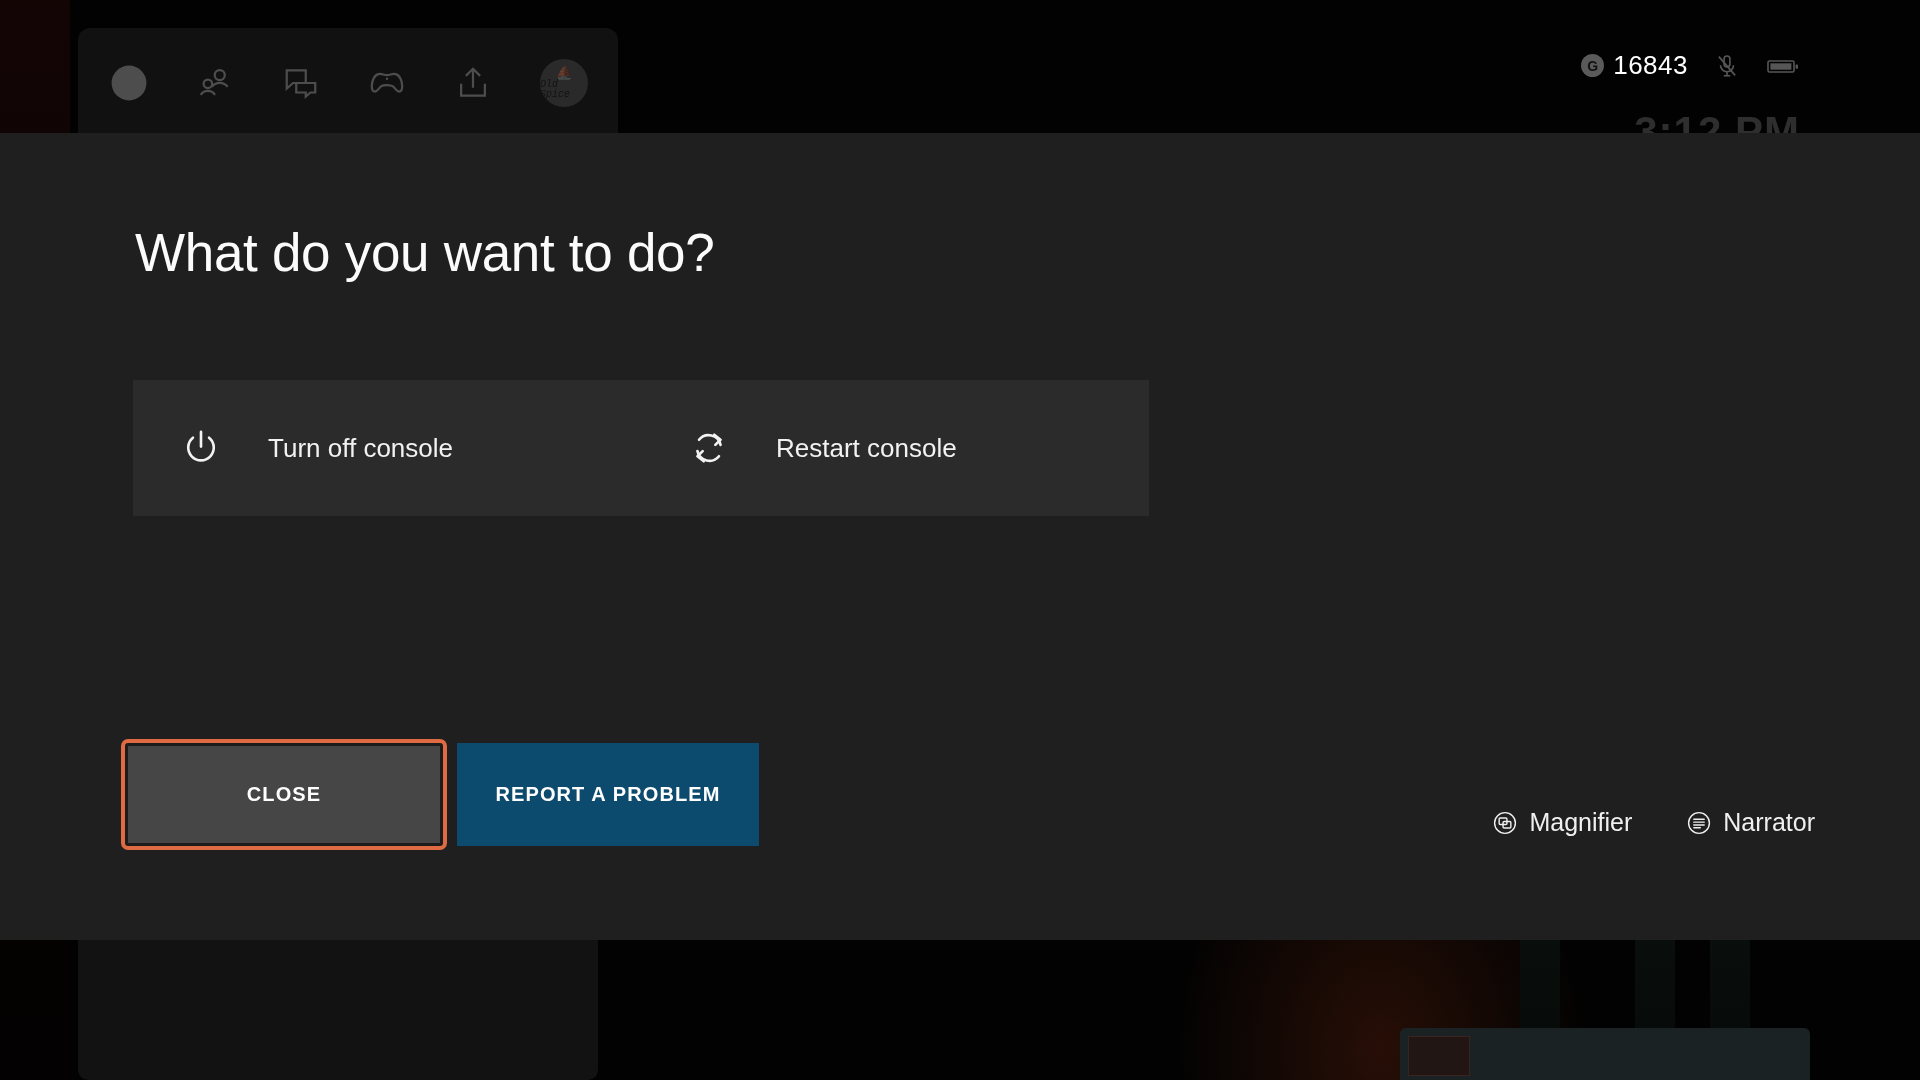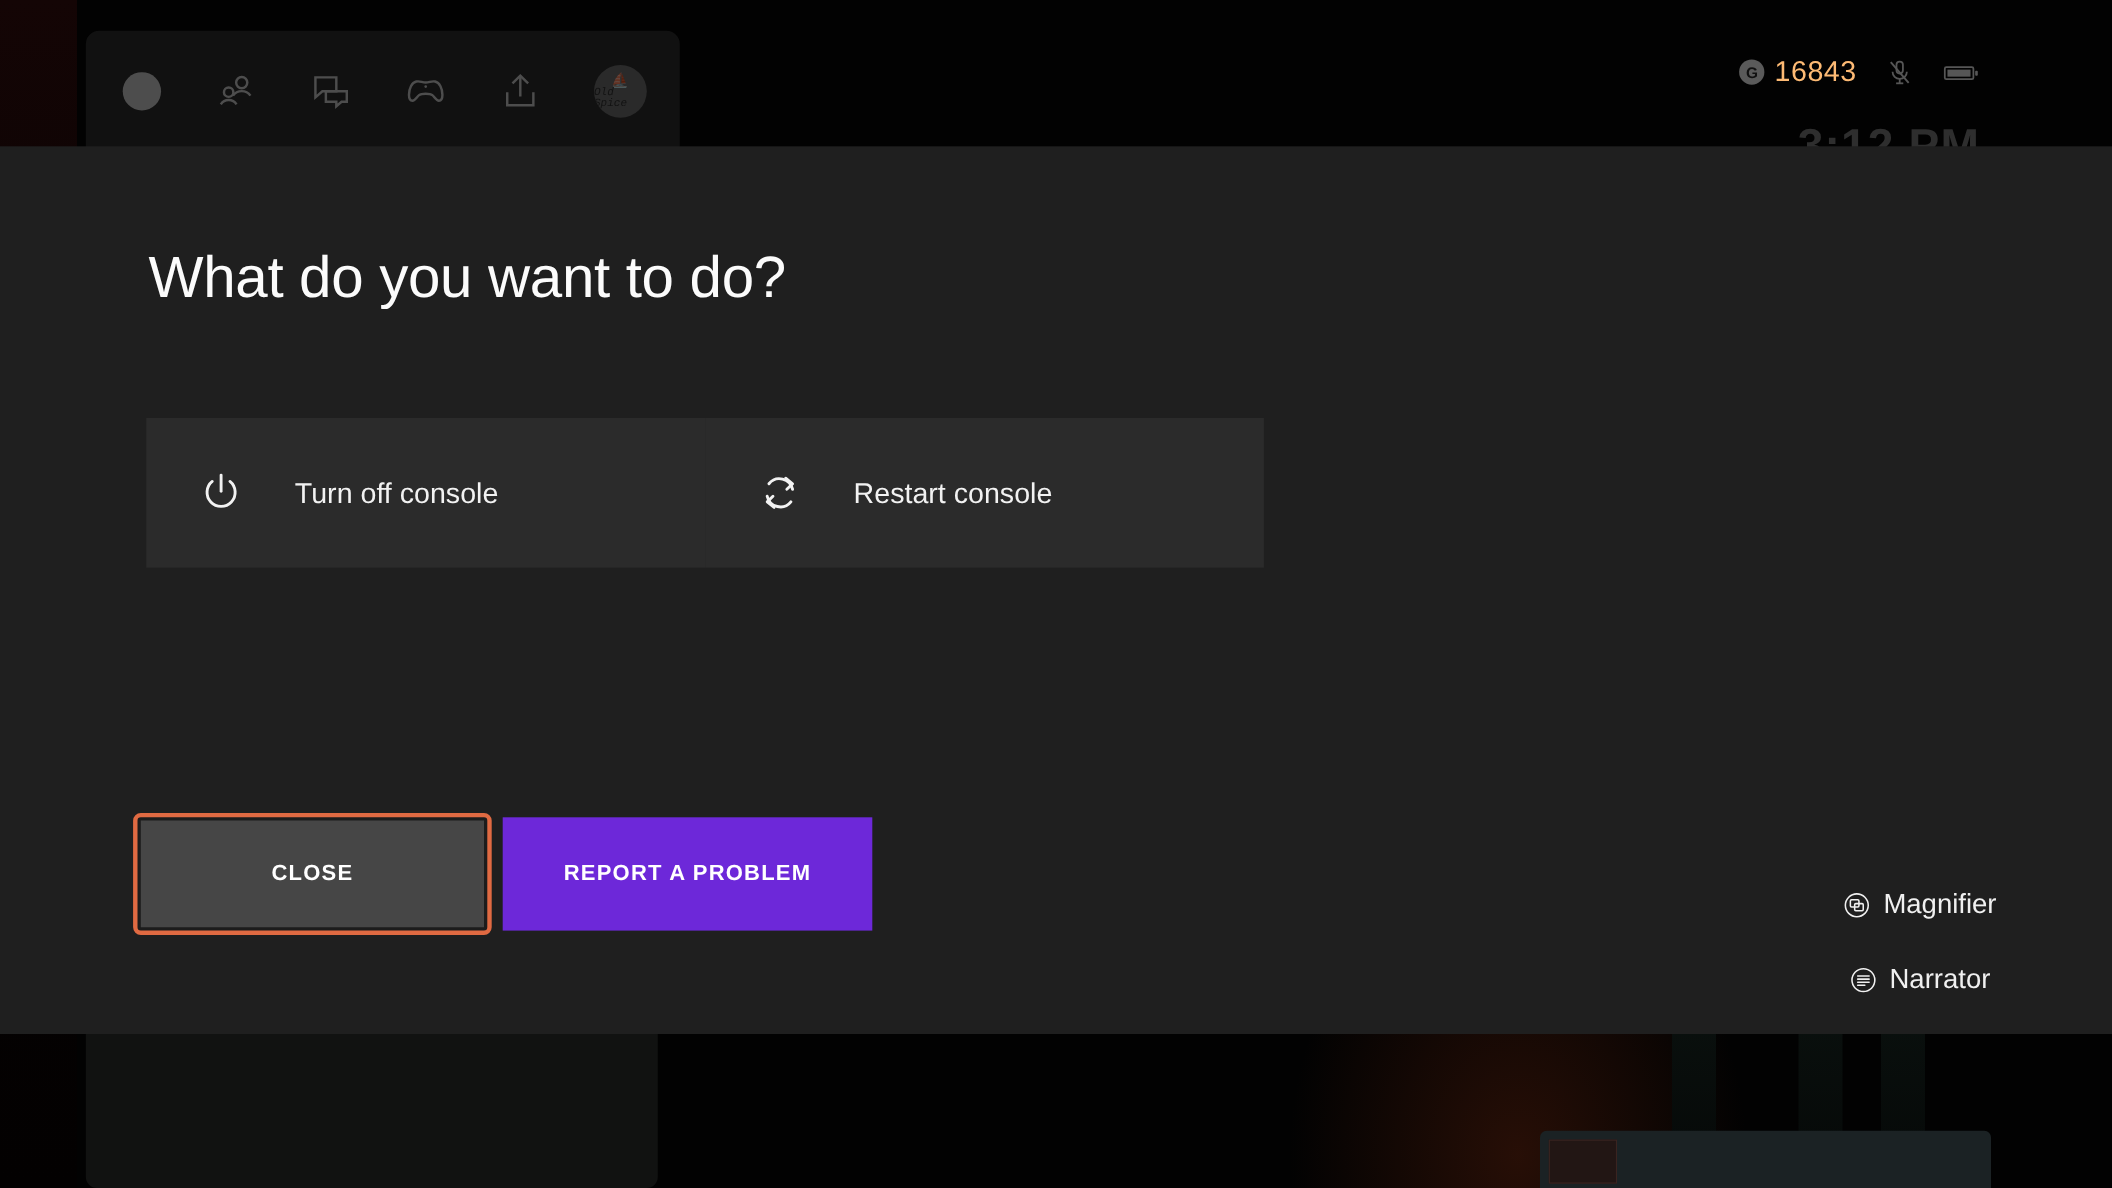--- a/index.html
+++ b/index.html
@@ -68,21 +68,21 @@
     display:flex; align-items:center; gap:26px;
     color:#5a5a5a;
   }
   .gs { display:flex; align-items:center; gap:9px; }
   .gs-badge {
     width:23px; height:23px; border-radius:50%;
     background:#5a5a5a; color:#111;
     font-size:14px; font-weight:bold;
     display:flex; align-items:center; justify-content:center;
   }
-  .gs-value { font-size:26px; color:#fdba74; letter-spacing:.5px; }
+  .gs-value { font-size:26px; color:#ffffff; letter-spacing:.5px; }
   .status-ic { width:26px; height:26px; opacity:.62; display:block; }
   .status-ic svg { width:100%; height:100%; display:block; }
   .clock {
     position:absolute; right:120px; top:108px;
     font-size:42px; font-weight:bold; color:#2e2e2e; letter-spacing:1px;margin-left:15px;
   }
 
   
   .overlay {
     position:absolute; left:0; top:133px; width:1920px; height:807px;
@@ -113,26 +113,26 @@
   .footer-buttons { position:absolute; left:125px; top:743px; display:flex; gap:14px; }
   .btn {
     height:103px; display:flex; align-items:center; justify-content:center;
     font-size:20px; font-weight:bold; color:#ffffff; letter-spacing:1.1px;
   }
   .btn-close {
     width:318px; background:#464646;
     border:3px solid #1c1c1c; border-radius:3px;
     outline:4px solid #e06a42; outline-offset:0px;
   }
-  .btn-report { width:336px; background:#6d28d9; }
+  .btn-report { width:302px; background:#0c4a6e; }
 
   
   .access {
     position:absolute; right:105px; top:808px;
-    display:flex; align-items:center; gap:39px;flex-direction:column;
+    display:flex; align-items:flex-start; gap:54px;
   }
   .access-item { display:flex; align-items:center; gap:11px; }
   .access-icon { width:26px; height:26px; }
   .access-icon svg { width:100%; height:100%; display:block; }
   .access-label { font-size:25px; color:#f0f0f0; white-space:nowrap; }
 </style>
 </head>
 <body>
 
 <div id="screen">

